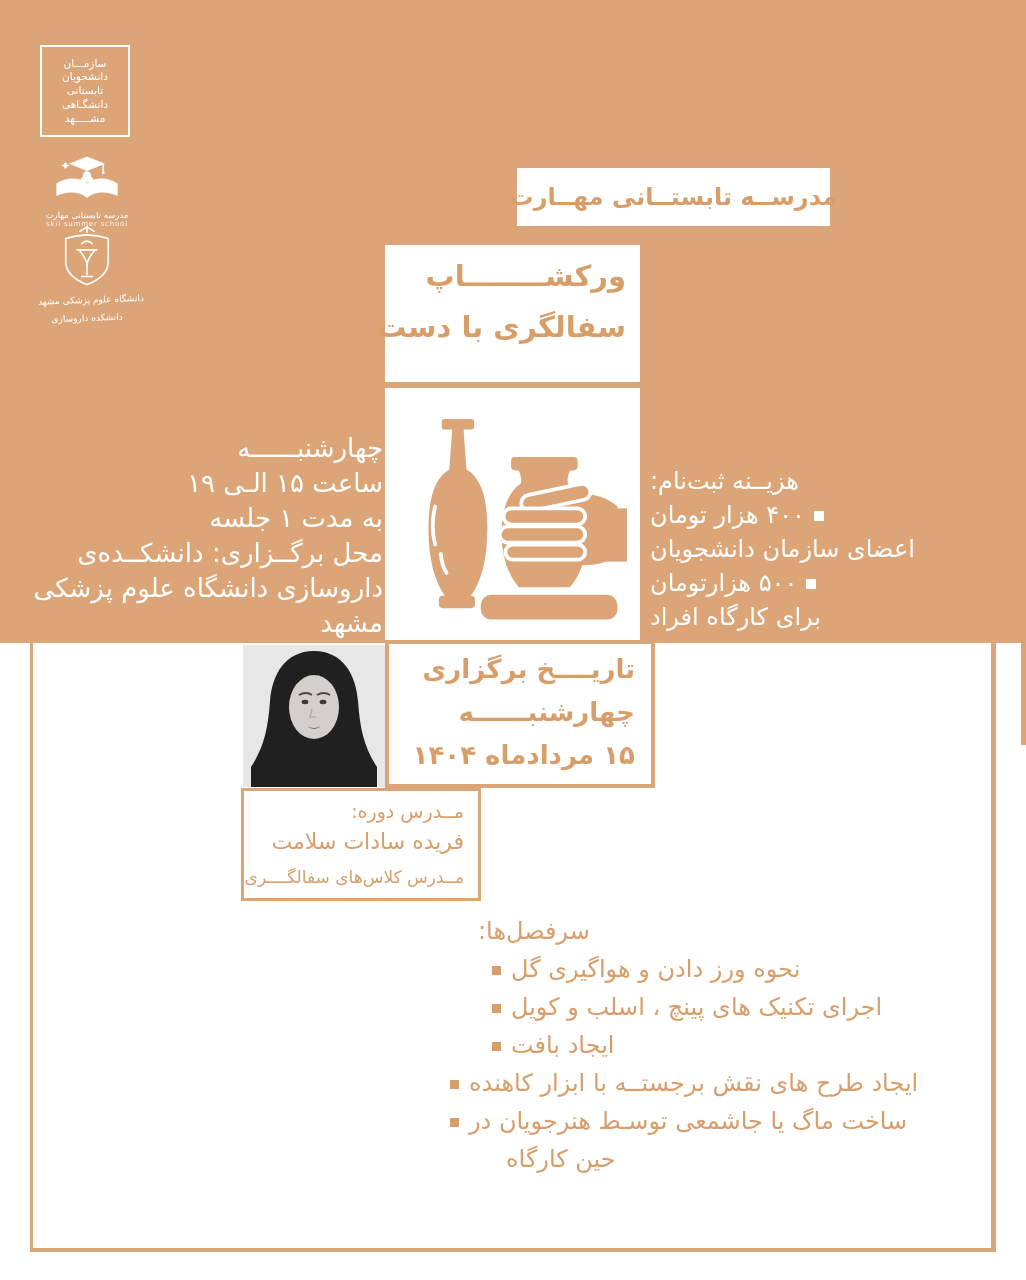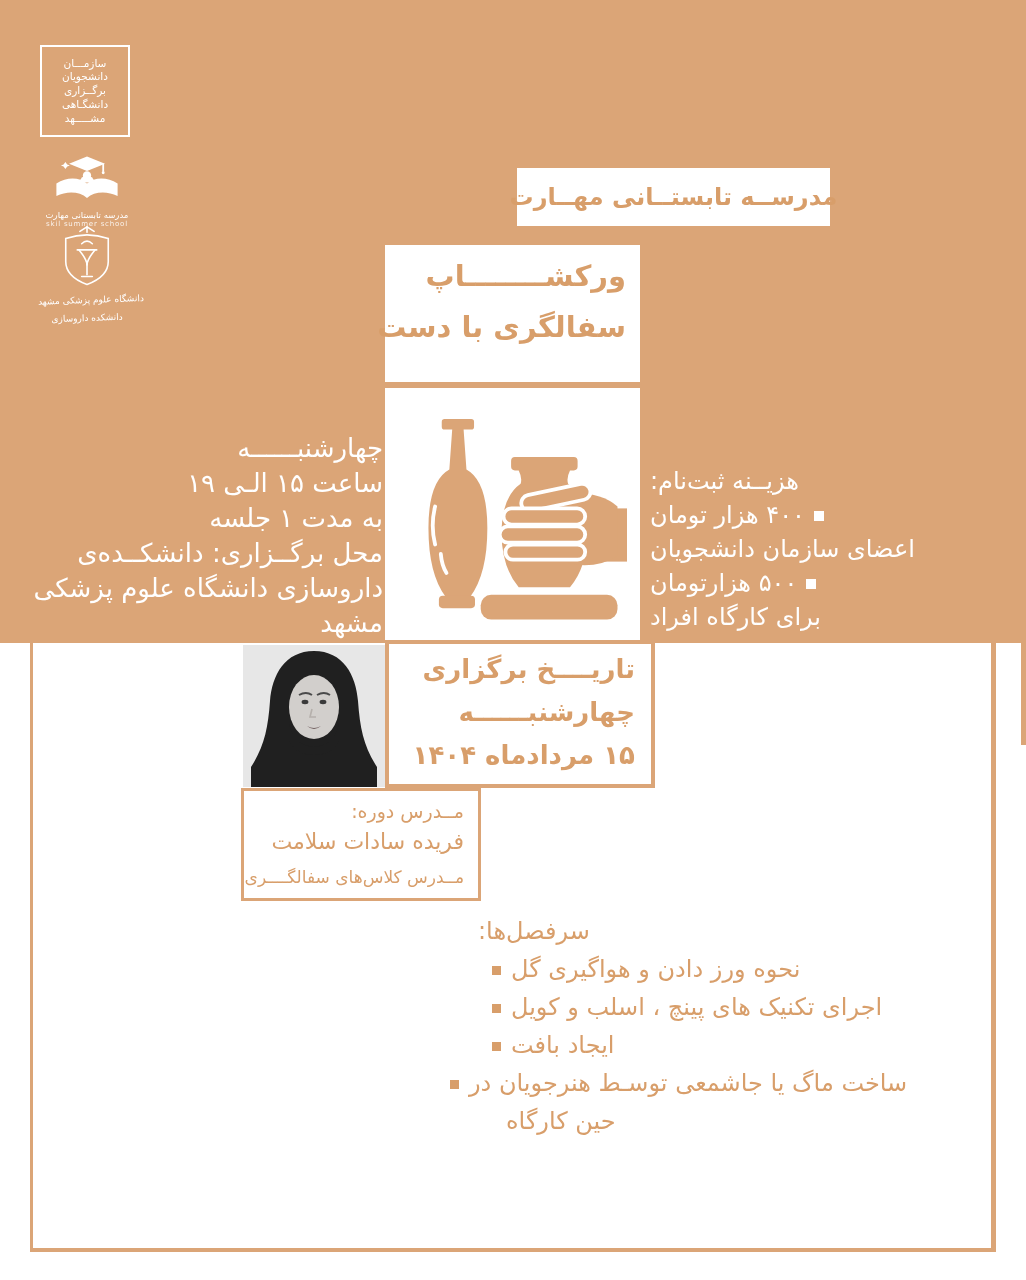--- a/index.html
+++ b/index.html
@@ -66,21 +66,21 @@
 </style>
 </head>
 <body>
 
 <div class="poster">
   <div class="band"></div>
 
   <div class="logo-org">
     <div>سازمـــان</div>
     <div>دانشجویان</div>
-    <div>برگــزاری</div>
+    <div>تابستانی</div>
     <div>دانشگـاهی</div>
     <div>مشـــــهد</div>
   </div>
 
   <div class="logo-school">
     <svg width="72" height="50" viewBox="0 0 80 54">
       <polygon points="40,2 60,10 40,18 20,10" fill="#ffffff"></polygon>
       <rect x="57" y="10" width="2" height="9" fill="#ffffff"></rect>
       <circle cx="58" cy="20" r="1.6" fill="#ffffff"></circle>
       <circle cx="40" cy="23" r="4.6" fill="#ffffff"></circle>
@@ -201,17 +201,20 @@
     <div class="topic ind">
       <span class="sq-t"></span><span dir="rtl">نحوه ورز دادن و هواگیری گل</span>
     </div>
     <div class="topic ind">
       <span class="sq-t"></span><span dir="rtl">اجرای تکنیک های پینچ ، اسلب و کویل</span>
     </div>
     <div class="topic ind">
       <span class="sq-t"></span><span dir="rtl">ایجاد بافت</span>
     </div>
     <div class="topic">
+      <span class="sq-t"></span><span dir="rtl">ایجاد طرح های نقش برجستــه با ابزار کاهنده</span>
+    </div>
+    <div class="topic">
       <span class="sq-t"></span><span dir="rtl">ساخت ماگ یا جاشمعی توسـط هنرجویان در</span>
       <div class="cont" dir="rtl">حین کارگاه</div>
     </div>
   </div>
 </div>
 
 </body></html>

